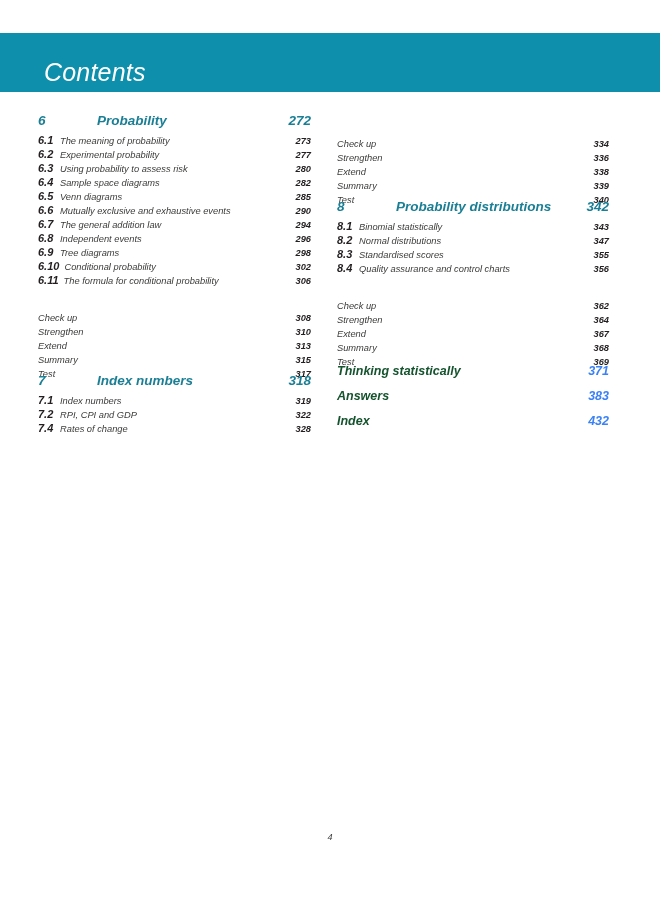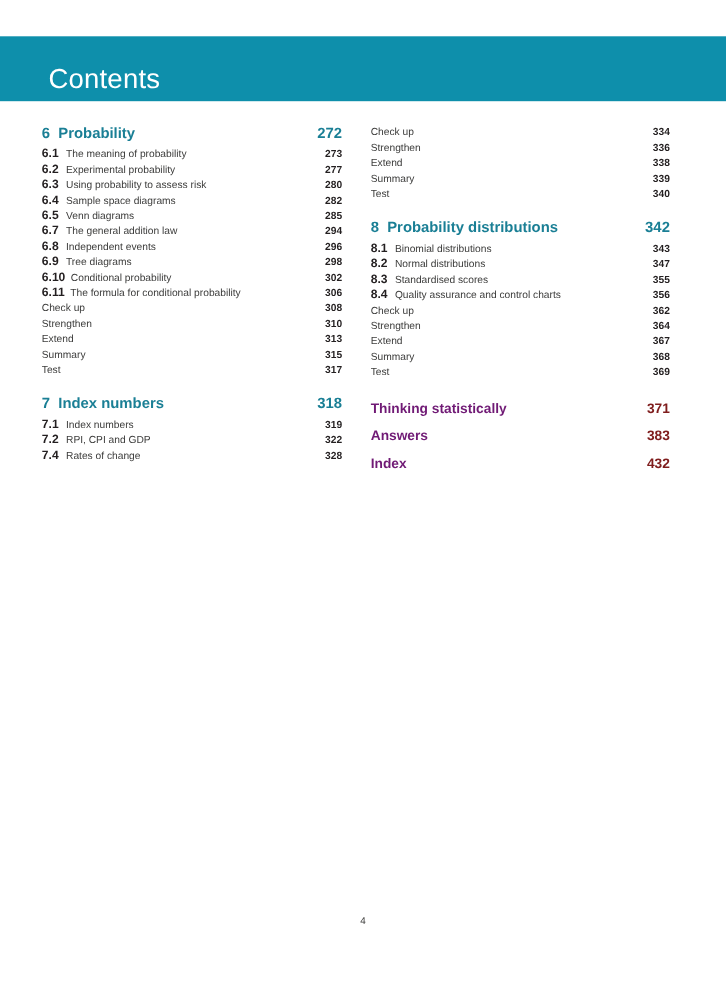--- a/index.html
+++ b/index.html
@@ -13,20 +13,21 @@
     font-family: "Liberation Sans", sans-serif;
     -webkit-font-smoothing: antialiased;
     position: relative;
     overflow: hidden;
   }
 
   .page {
     position: relative;
     width: 660px;
     height: 708px;
+    font-style: italic;
   }
 
   
   .header-band {
     position: absolute;
     left: 0;
     top: 33px;
     width: 660px;
     height: 59px;
     background: #0e8fab;
@@ -78,20 +79,21 @@
     font-size: 9.3px;
     font-weight: 700;
     color: #231f20;
     flex: 0 0 auto;
     text-align: center;
   }
 
   
   .entry.plain .title {
     padding-left: 0;
+    margin-top: 24px;
   }
 
   
   .chapter {
     display: flex;
     align-items: baseline;
     width: 100%;
     line-height: 16px;
     height: 20px;
   }
@@ -101,48 +103,49 @@
     color: #1a7f95;
     flex: 0 0 auto;
     min-width: 15px;
   }
   .chapter .title {
     font-size: 13.5px;
     font-weight: 700;
     color: #1a7f95;
     flex: 1 1 auto;
     white-space: nowrap;
+    margin-left: 44px;
   }
   .chapter .page-no {
     font-size: 13.5px;
     font-weight: 700;
     color: #1a7f95;
     flex: 0 0 auto;
     text-align: right;
   }
 
   
   .backmatter {
     display: flex;
     align-items: baseline;
     width: 100%;
     line-height: 16px;
     height: 25px;
   }
   .backmatter .title {
     font-size: 12.5px;
     font-weight: 700;
-    color: #701a75;
+    color: #14532d;
     flex: 1 1 auto;
     white-space: nowrap;
   }
   .backmatter .page-no {
     font-size: 12.5px;
     font-weight: 700;
-    color: #7f1d1d;
+    color: #3b82f6;
     flex: 0 0 auto;
     text-align: left;
   }
 
   
   .gap-chapter { height: 16px; }
   .gap-backmatter { height: 18px; }
 
   
   .folio {
@@ -191,20 +194,25 @@
           <span class="num-label">6.4</span>
           <span class="title">Sample space diagrams</span>
           <span class="page-no">282</span>
         </div>
         <div class="entry">
           <span class="num-label">6.5</span>
           <span class="title">Venn diagrams</span>
           <span class="page-no">285</span>
         </div>
         <div class="entry">
+          <span class="num-label">6.6</span>
+          <span class="title">Mutually exclusive and exhaustive events</span>
+          <span class="page-no">290</span>
+        </div>
+        <div class="entry">
           <span class="num-label">6.7</span>
           <span class="title">The general addition law</span>
           <span class="page-no">294</span>
         </div>
         <div class="entry">
           <span class="num-label">6.8</span>
           <span class="title">Independent events</span>
           <span class="page-no">296</span>
         </div>
         <div class="entry">
@@ -301,21 +309,21 @@
 
     <div class="chapter">
       <span class="num-label">8</span>
       <span class="title">Probability distributions</span>
       <span class="page-no">342</span>
     </div>
 
     <div id="list-right-ch8">
         <div class="entry">
           <span class="num-label">8.1</span>
-          <span class="title">Binomial distributions</span>
+          <span class="title">Binomial statistically</span>
           <span class="page-no">343</span>
         </div>
         <div class="entry">
           <span class="num-label">8.2</span>
           <span class="title">Normal distributions</span>
           <span class="page-no">347</span>
         </div>
         <div class="entry">
           <span class="num-label">8.3</span>
           <span class="title">Standardised scores</span>

